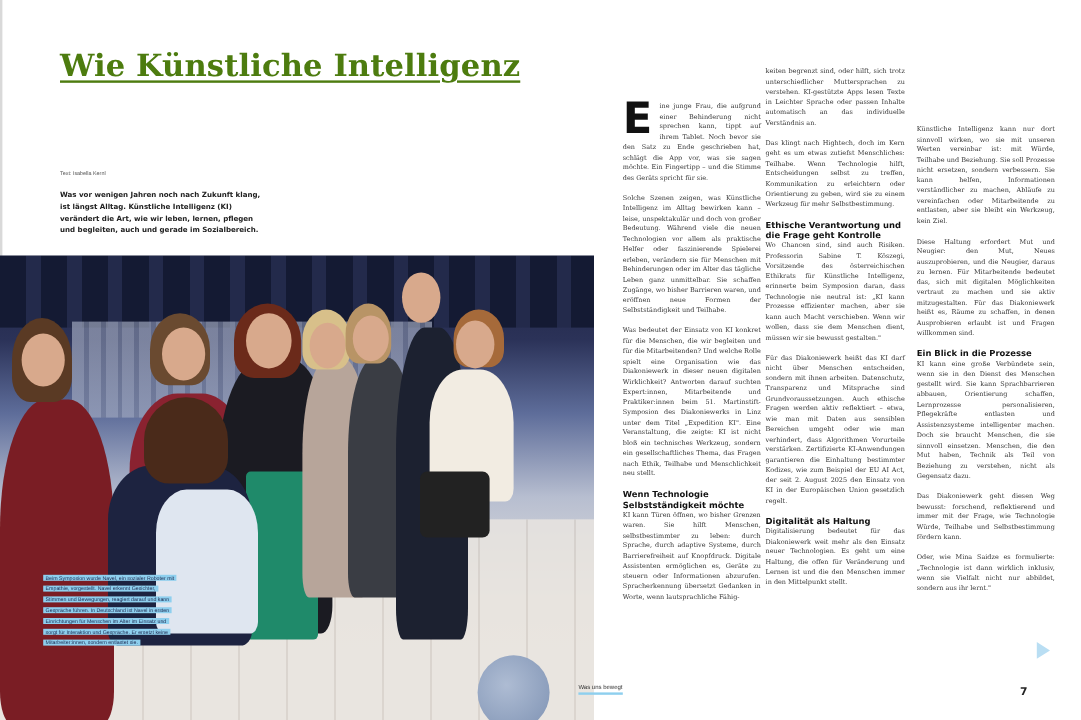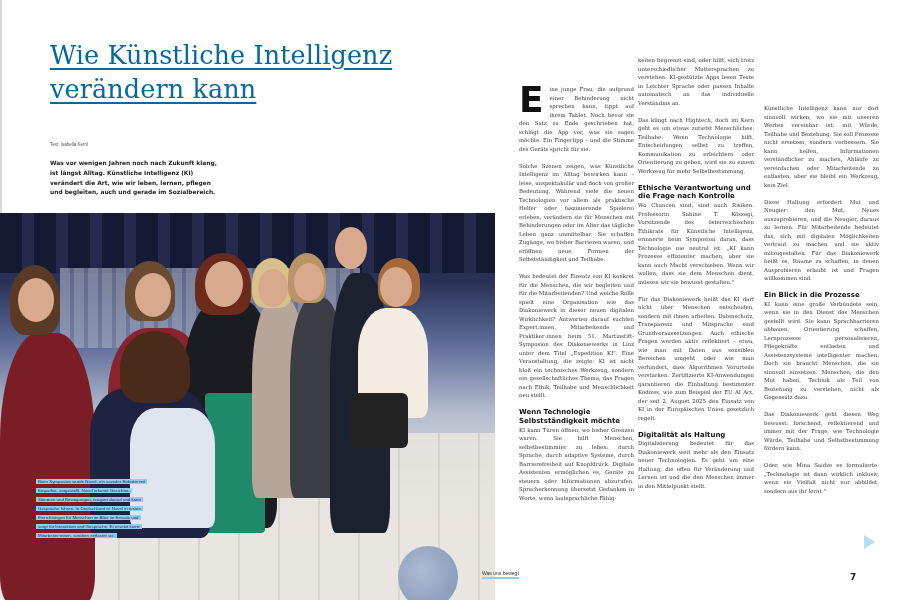--- a/index.html
+++ b/index.html
@@ -3,21 +3,21 @@
 <meta charset="utf-8">
 <style>
   *{box-sizing:border-box;margin:0;padding:0;}
   html,body{width:901px;height:600px;overflow:hidden;background:#fff;}
   body{position:relative;font-family:"DejaVu Serif",serif;color:#2a2a2a;}
   .spread{position:absolute;left:0;top:0;width:901px;height:600px;background:#fff;}
   .left-edge{position:absolute;left:0;top:0;width:2px;height:600px;background:#d9d9d9;}
 
   
   .title{position:absolute;left:50px;top:38px;width:400px;font-family:"DejaVu Serif",serif;
-    font-size:25.5px;line-height:34px;font-weight:normal;color:#0369a1;letter-spacing:0.1px;}
+    font-size:25.5px;line-height:34px;font-weight:bold;color:#4d7c0f;letter-spacing:0.1px;}
   .title span{display:block;text-decoration:underline;text-decoration-thickness:2px;text-underline-offset:4px;white-space:nowrap;}
   .byline{position:absolute;left:50px;top:142px;font-family:"Liberation Sans",sans-serif;font-size:4.5px;color:#555;}
   .lead{position:absolute;left:50px;top:159px;width:172px;font-family:"DejaVu Sans",sans-serif;font-size:5.9px;line-height:9.8px;color:#222;font-weight:bold;}
 
   
   .photo{position:absolute;left:0;top:213px;width:495px;height:387px;overflow:hidden;
     background:linear-gradient(180deg,#1d2340 0%,#2b3258 18%,#5e6d9a 34%,#b7bed0 52%,#e7e3de 75%,#efe9e3 100%);}
   .photo .floor{position:absolute;left:0;top:220px;width:495px;height:167px;
     background:repeating-linear-gradient(90deg,#e9e5e0 0 38px,#d8d2cc 38px 40px),#ece7e2;opacity:.85;}
   .photo .curtain{position:absolute;left:0;top:0;width:495px;height:60px;
@@ -50,21 +50,20 @@
   .page-number{position:absolute;left:850px;top:572px;font-family:"DejaVu Sans",sans-serif;font-size:9px;color:#222;font-weight:bold;}
 </style>
 </head>
 <body>
 
 <div class="spread">
   <div class="left-edge"></div>
 
   <h1 class="title">
     <span>Wie Künstliche Intelligenz</span>
-    <span>verändern kann</span>
   </h1>
   <div class="byline">Text: Isabella Kernl</div>
   <div class="lead">Was vor wenigen Jahren noch nach Zukunft klang, ist längst Alltag. Künstliche Intelligenz (KI) verändert die Art, wie wir leben, lernen, pflegen und begleiten, auch und gerade im Sozialbereich.</div>
 
   <div class="photo">
     <div class="curtain"></div>
     <div class="seats"></div>
     <div class="floor"></div>
 
     <div class="person" style="left:0;top:120px;width:95px;height:270px;background:#7a1d24;"></div>
@@ -114,21 +113,21 @@
     <p><span class="dropcap">E</span><span>ine junge Frau, die aufgrund einer Behinderung nicht sprechen kann, tippt auf ihrem Tablet. Noch bevor sie den Satz zu Ende geschrieben hat, schlägt die App vor, was sie sagen möchte. Ein Fingertipp – und die Stimme des Geräts spricht für sie.</span></p>
     <p>Solche Szenen zeigen, was Künstliche Intelligenz im Alltag bewirken kann – leise, unspektakulär und doch von großer Bedeutung. Während viele die neuen Technologien vor allem als praktische Helfer oder faszinierende Spielerei erleben, verändern sie für Menschen mit Behinderungen oder im Alter das tägliche Leben ganz unmittelbar. Sie schaffen Zugänge, wo bisher Barrieren waren, und eröffnen neue Formen der Selbstständigkeit und Teilhabe.</p>
     <p>Was bedeutet der Einsatz von KI konkret für die Menschen, die wir begleiten und für die Mitarbeitenden? Und welche Rolle spielt eine Organisation wie das Diakoniewerk in dieser neuen digitalen Wirklichkeit? Antworten darauf suchten Expert:innen, Mitarbeitende und Praktiker:innen beim 51. Martinstift-Symposion des Diakoniewerks in Linz unter dem Titel „Expedition KI". Eine Veranstaltung, die zeigte: KI ist nicht bloß ein technisches Werkzeug, sondern ein gesellschaftliches Thema, das Fragen nach Ethik, Teilhabe und Menschlichkeit neu stellt.</p>
     <h3>Wenn Technologie Selbstständigkeit möchte</h3>
     <p>KI kann Türen öffnen, wo bisher Grenzen waren. Sie hilft Menschen, selbstbestimmter zu leben: durch Sprache, durch adaptive Systeme, durch Barrierefreiheit auf Knopfdruck. Digitale Assistenten ermöglichen es, Geräte zu steuern oder Informationen abzurufen. Spracherkennung übersetzt Gedanken in Worte, wenn lautsprachliche Fähig-</p>
   </div>
 
   <div class="col col2">
     <p>keiten begrenzt sind, oder hilft, sich trotz unterschiedlicher Muttersprachen zu verstehen. KI-gestützte Apps lesen Texte in Leichter Sprache oder passen Inhalte automatisch an das individuelle Verständnis an.</p>
     <p>Das klingt nach Hightech, doch im Kern geht es um etwas zutiefst Menschliches: Teilhabe. Wenn Technologie hilft, Entscheidungen selbst zu treffen, Kommunikation zu erleichtern oder Orientierung zu geben, wird sie zu einem Werkzeug für mehr Selbstbestimmung.</p>
-    <h3>Ethische Verantwortung und die Frage nach Kontrolle</h3>
+    <h3>Ethische Verantwortung und die Frage geht Kontrolle</h3>
     <p>Wo Chancen sind, sind auch Risiken. Professorin Sabine T. Köszegi, Vorsitzende des österreichischen Ethikrats für Künstliche Intelligenz, erinnerte beim Symposion daran, dass Technologie nie neutral ist: „KI kann Prozesse effizienter machen, aber sie kann auch Macht verschieben. Wenn wir wollen, dass sie dem Menschen dient, müssen wir sie bewusst gestalten."</p>
     <p>Für das Diakoniewerk heißt das KI darf nicht über Menschen entscheiden, sondern mit ihnen arbeiten. Datenschutz, Transparenz und Mitsprache sind Grundvoraussetzungen. Auch ethische Fragen werden aktiv reflektiert – etwa, wie man mit Daten aus sensiblen Bereichen umgeht oder wie man verhindert, dass Algorithmen Vorurteile verstärken. Zertifizierte KI-Anwendungen garantieren die Einhaltung bestimmter Kodizes, wie zum Beispiel der EU AI Act, der seit 2. August 2025 den Einsatz von KI in der Europäischen Union gesetzlich regelt.</p>
     <h3>Digitalität als Haltung</h3>
     <p>Digitalisierung bedeutet für das Diakoniewerk weit mehr als den Einsatz neuer Technologien. Es geht um eine Haltung, die offen für Veränderung und Lernen ist und die den Menschen immer in den Mittelpunkt stellt.</p>
   </div>
 
   <div class="col col3">
     <p>Künstliche Intelligenz kann nur dort sinnvoll wirken, wo sie mit unseren Werten vereinbar ist: mit Würde, Teilhabe und Beziehung. Sie soll Prozesse nicht ersetzen, sondern verbessern. Sie kann helfen, Informationen verständlicher zu machen, Abläufe zu vereinfachen oder Mitarbeitende zu entlasten, aber sie bleibt ein Werkzeug, kein Ziel.</p>
     <p>Diese Haltung erfordert Mut und Neugier: den Mut, Neues auszuprobieren, und die Neugier, daraus zu lernen. Für Mitarbeitende bedeutet das, sich mit digitalen Möglichkeiten vertraut zu machen und sie aktiv mitzugestalten. Für das Diakoniewerk heißt es, Räume zu schaffen, in denen Ausprobieren erlaubt ist und Fragen willkommen sind.</p>
     <h3>Ein Blick in die Prozesse</h3>

